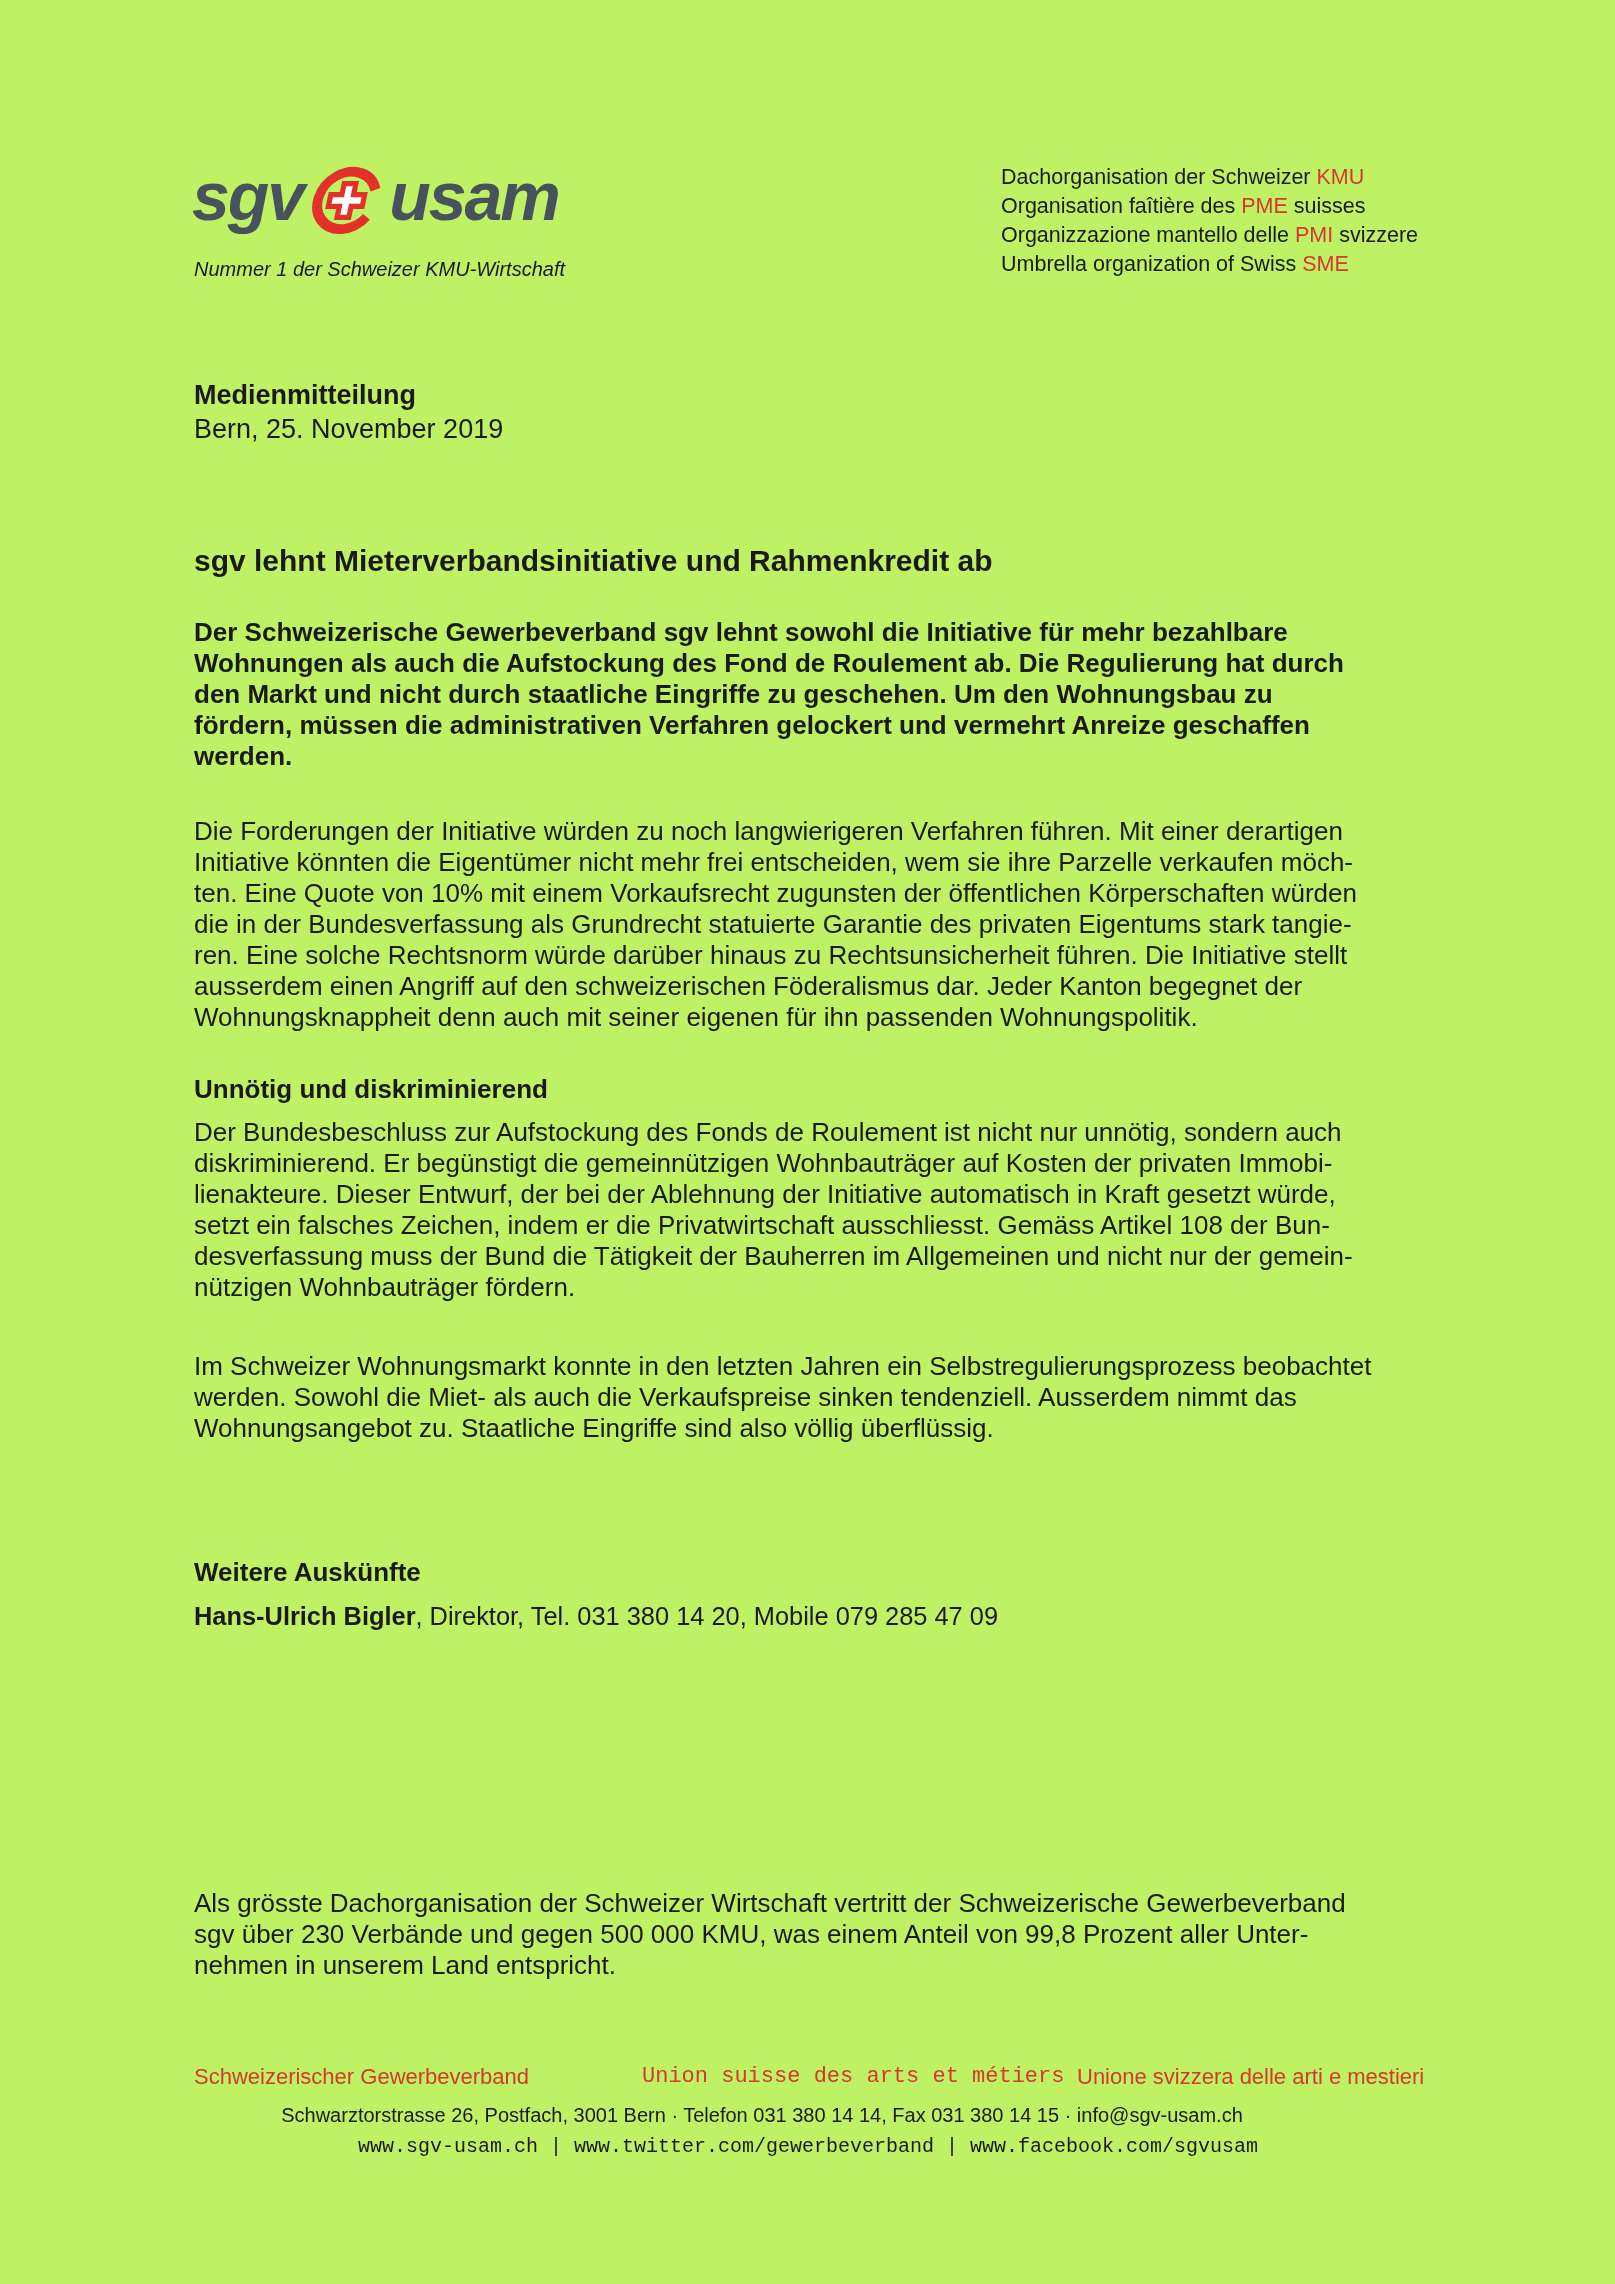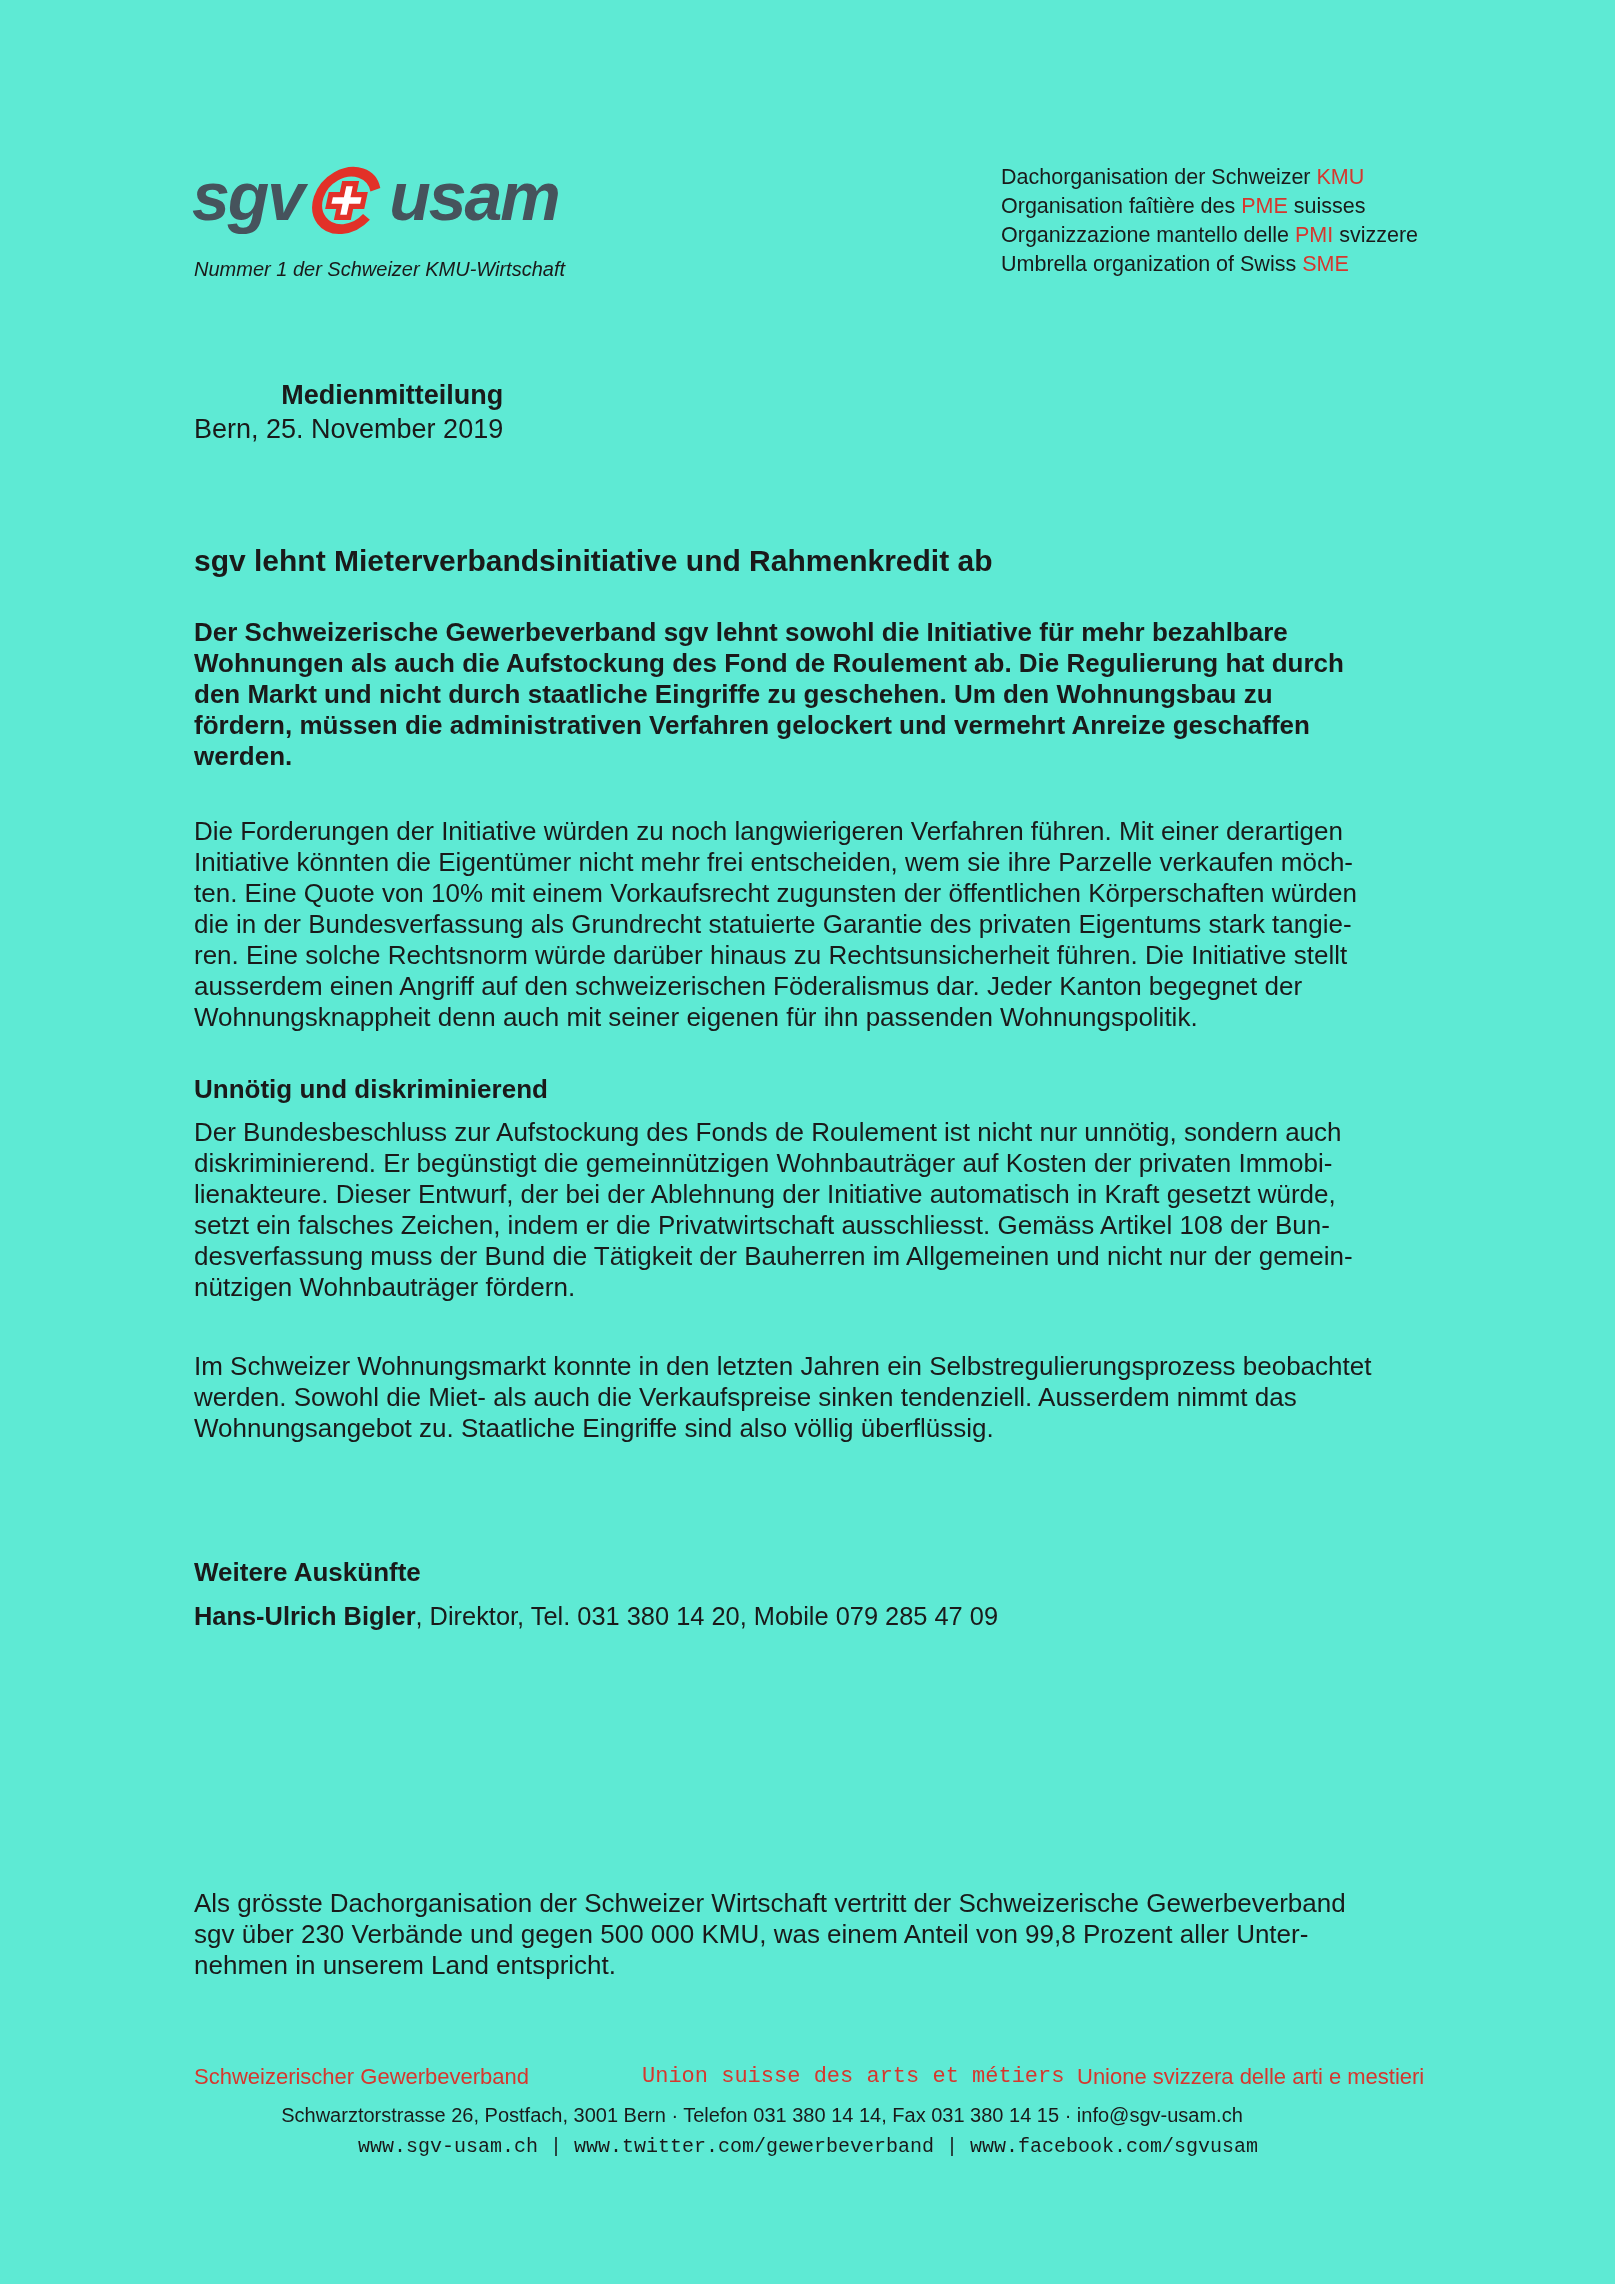--- a/index.html
+++ b/index.html
@@ -4,21 +4,21 @@
 <style>
   html, body {
     margin: 0;
     padding: 0;
     background: #ffffff;
   }
   .page {
     position: relative;
     width: 1616px;
     height: 2284px;
-    background: #5eead4;
+    background: #bef264;
     font-family: "Liberation Sans", "DejaVu Sans", sans-serif;
     color: #1a1a1a;
     overflow: hidden;
   }
   .abs { position: absolute; }
 
   
   .logo-row {
     top: 162px; left: 192px;
     display: flex;
@@ -44,21 +44,21 @@
   .org-block {
     top: 163px; left: 1001px;
     font-size: 21.5px;
     line-height: 29px;
     white-space: nowrap;
   }
   .org-block .red { color: #d6372e; }
 
   
   .meta { top: 378px; left: 194px; line-height: 34px; font-size: 27px; white-space: nowrap; }
-  .meta .label { font-weight: bold; text-align: right; }
+  .meta .label { font-weight: bold; }
 
   
   .headline {
     top: 544px; left: 194px;
     font-size: 30px;
     font-weight: bold;
     white-space: nowrap;
   }
   .para {
     left: 194px;

